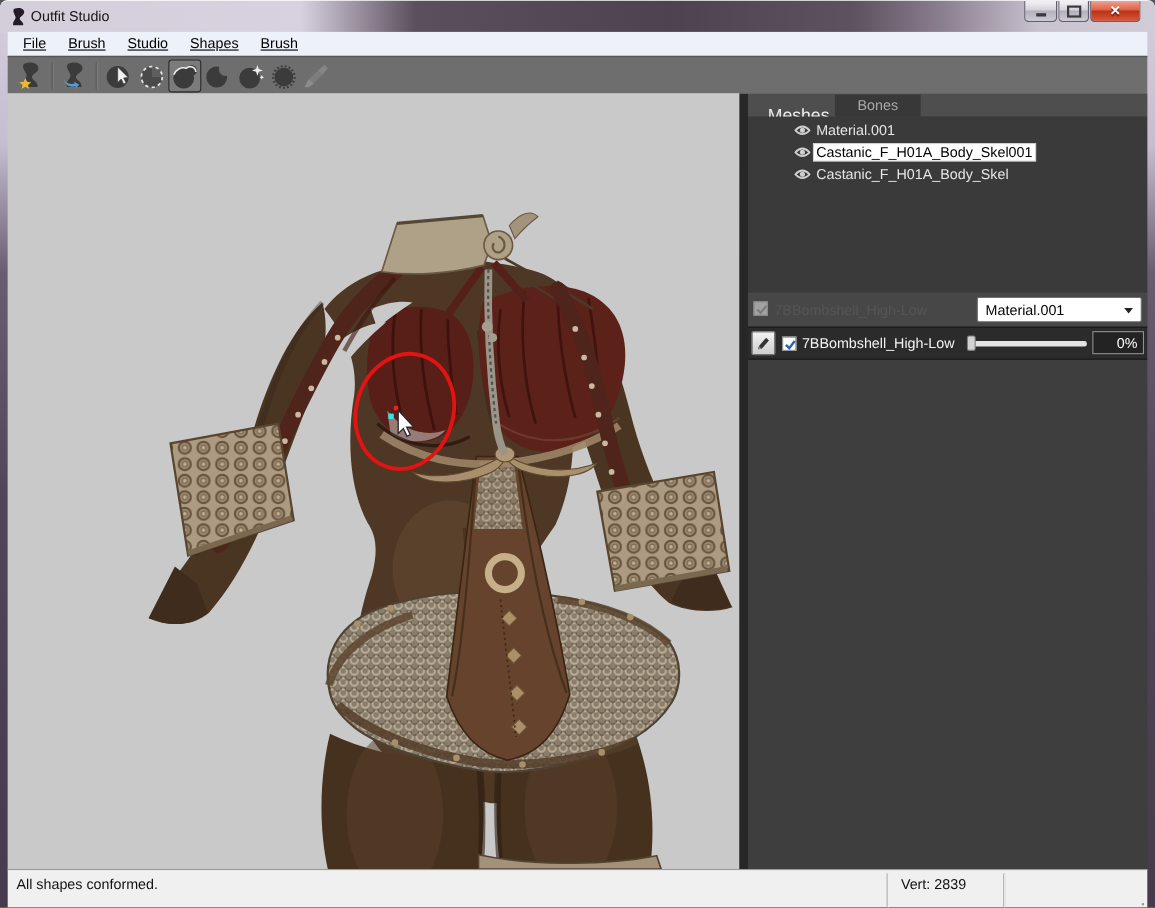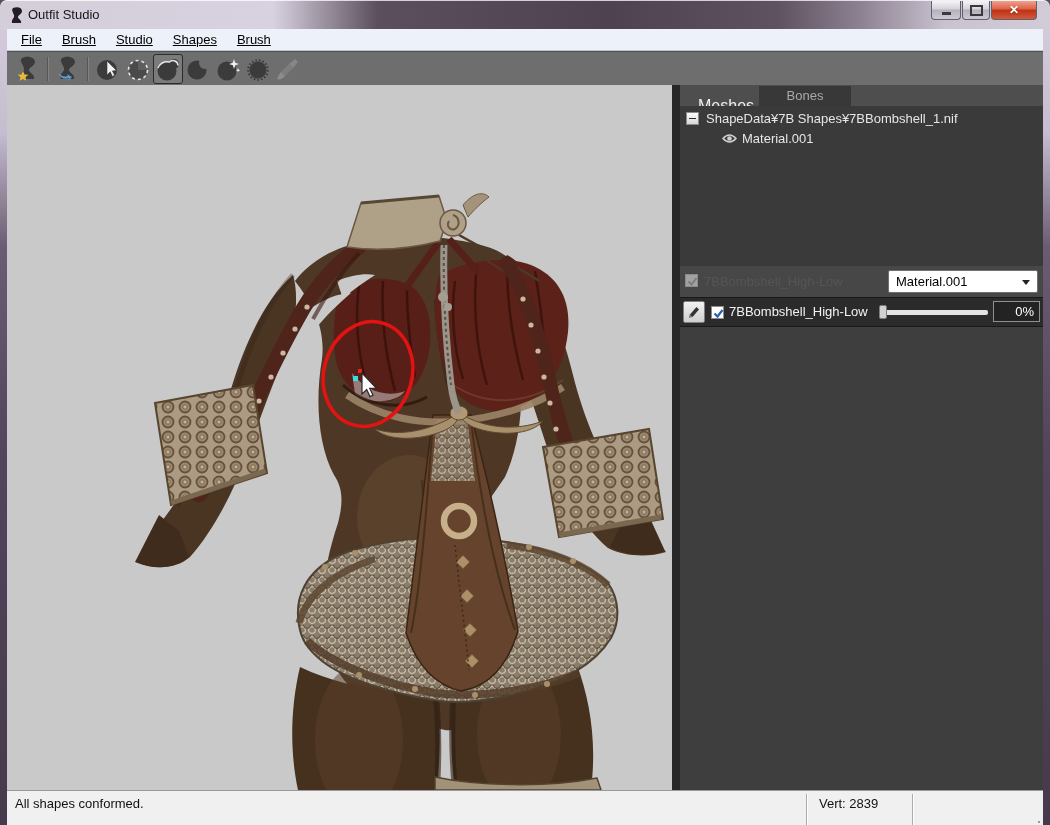--- a/index.html
+++ b/index.html
@@ -35,21 +35,21 @@
   .tbtn.disabled{opacity:.55;}
   .tsep{width:1px;height:24px;background:#565656;border-right:1px solid #828282;margin:0 4px;}
   
   .main{position:absolute;top:85px;left:7px;right:7px;height:705px;display:flex;}
   .viewport{position:relative;width:665px;height:705px;background:#c9c9c9;}
   .sash{width:8px;background:#272727;}
   .panel{position:relative;flex:1;background:#3e3e3e;overflow:hidden;}
   
   .tabs{position:absolute;top:0;left:0;right:0;height:21px;background:#4e4e4e;}
   .tab-meshes{position:absolute;left:18px;top:10px;font-size:16px;color:#f0f0f0;line-height:21px;text-align:center;}
-  .tab-bones{position:absolute;left:79px;top:1px;width:92px;height:20px;background:#383838;
+  .tab-bones{position:absolute;left:79px;top:1px;width:78px;height:20px;background:#383838;
        color:#a9a9a9;font-size:13px;text-align:center;line-height:20px;}
   .tree{position:absolute;top:21px;left:0;right:0;height:160px;background:#3a3a3a;padding-top:2px;box-sizing:border-box;}
   .tree-row{height:20px;display:flex;align-items:center;font-size:13px;color:#e6e6e6;white-space:nowrap;}
   .tree-row .expander{width:13px;height:13px;margin-left:6px;margin-right:5px;
        background:linear-gradient(180deg,#fdfdfd,#d7d7d7);border:1px solid #8a8a8a;box-sizing:border-box;
        position:relative;}
   .tree-row .expander::after{content:"";position:absolute;left:2px;right:2px;top:5px;height:1px;background:#2a2a2a;}
   .tree-row .eye{margin-left:42px;margin-right:3px;display:flex;}
   .tree-row .label{padding:0 2px;}
   .tree-row.selected .label{background:#fff;color:#000;box-shadow:0 0 0 1px #cfcfcf;}
@@ -334,31 +334,45 @@
     <div class="sash"></div>
 
     <div class="panel">
       <div class="tabs">
         <span class="tab-meshes">Meshes</span>
         <span class="tab-bones">Bones</span>
       </div>
 
       <div class="tree">
         <div class="tree-row">
-          <span class="expander"></span>
-          <span class="label">ShapeData¥7B Shapes¥7BBombshell_1.nif</span>
+          <span class="eye">
+            <svg width="15" height="11" viewBox="0 0 15 11">
+                <path d="M1,5.5 Q7.5,-1.5 14,5.5 Q7.5,12.5 1,5.5 Z" fill="none" stroke="#cfcfcf" stroke-width="1.6"></path>
+                <circle cx="7.5" cy="5.5" r="2.3" fill="#cfcfcf"></circle>
+              </svg>
+          </span>
+          <span class="label">Material.001</span>
+        </div>
+        <div class="tree-row selected">
+          <span class="eye">
+            <svg width="15" height="11" viewBox="0 0 15 11">
+                <path d="M1,5.5 Q7.5,-1.5 14,5.5 Q7.5,12.5 1,5.5 Z" fill="none" stroke="#cfcfcf" stroke-width="1.6"></path>
+                <circle cx="7.5" cy="5.5" r="2.3" fill="#cfcfcf"></circle>
+              </svg>
+          </span>
+          <span class="label">Castanic_F_H01A_Body_Skel001</span>
         </div>
         <div class="tree-row">
           <span class="eye">
             <svg width="15" height="11" viewBox="0 0 15 11">
                 <path d="M1,5.5 Q7.5,-1.5 14,5.5 Q7.5,12.5 1,5.5 Z" fill="none" stroke="#cfcfcf" stroke-width="1.6"></path>
                 <circle cx="7.5" cy="5.5" r="2.3" fill="#cfcfcf"></circle>
               </svg>
           </span>
-          <span class="label">Material.001</span>
+          <span class="label">Castanic_F_H01A_Body_Skel</span>
         </div>
       </div>
 
       <div class="texrow">
         <span class="cb disabled">
           <svg width="13" height="13" viewBox="0 0 13 13">
               <path d="M2.5,6.5 L5.5,9.5 L10.5,3" fill="none" stroke="#7c7c7c" stroke-width="2"></path>
             </svg>
         </span>
         <span class="faint-label">7BBombshell_High-Low</span>

